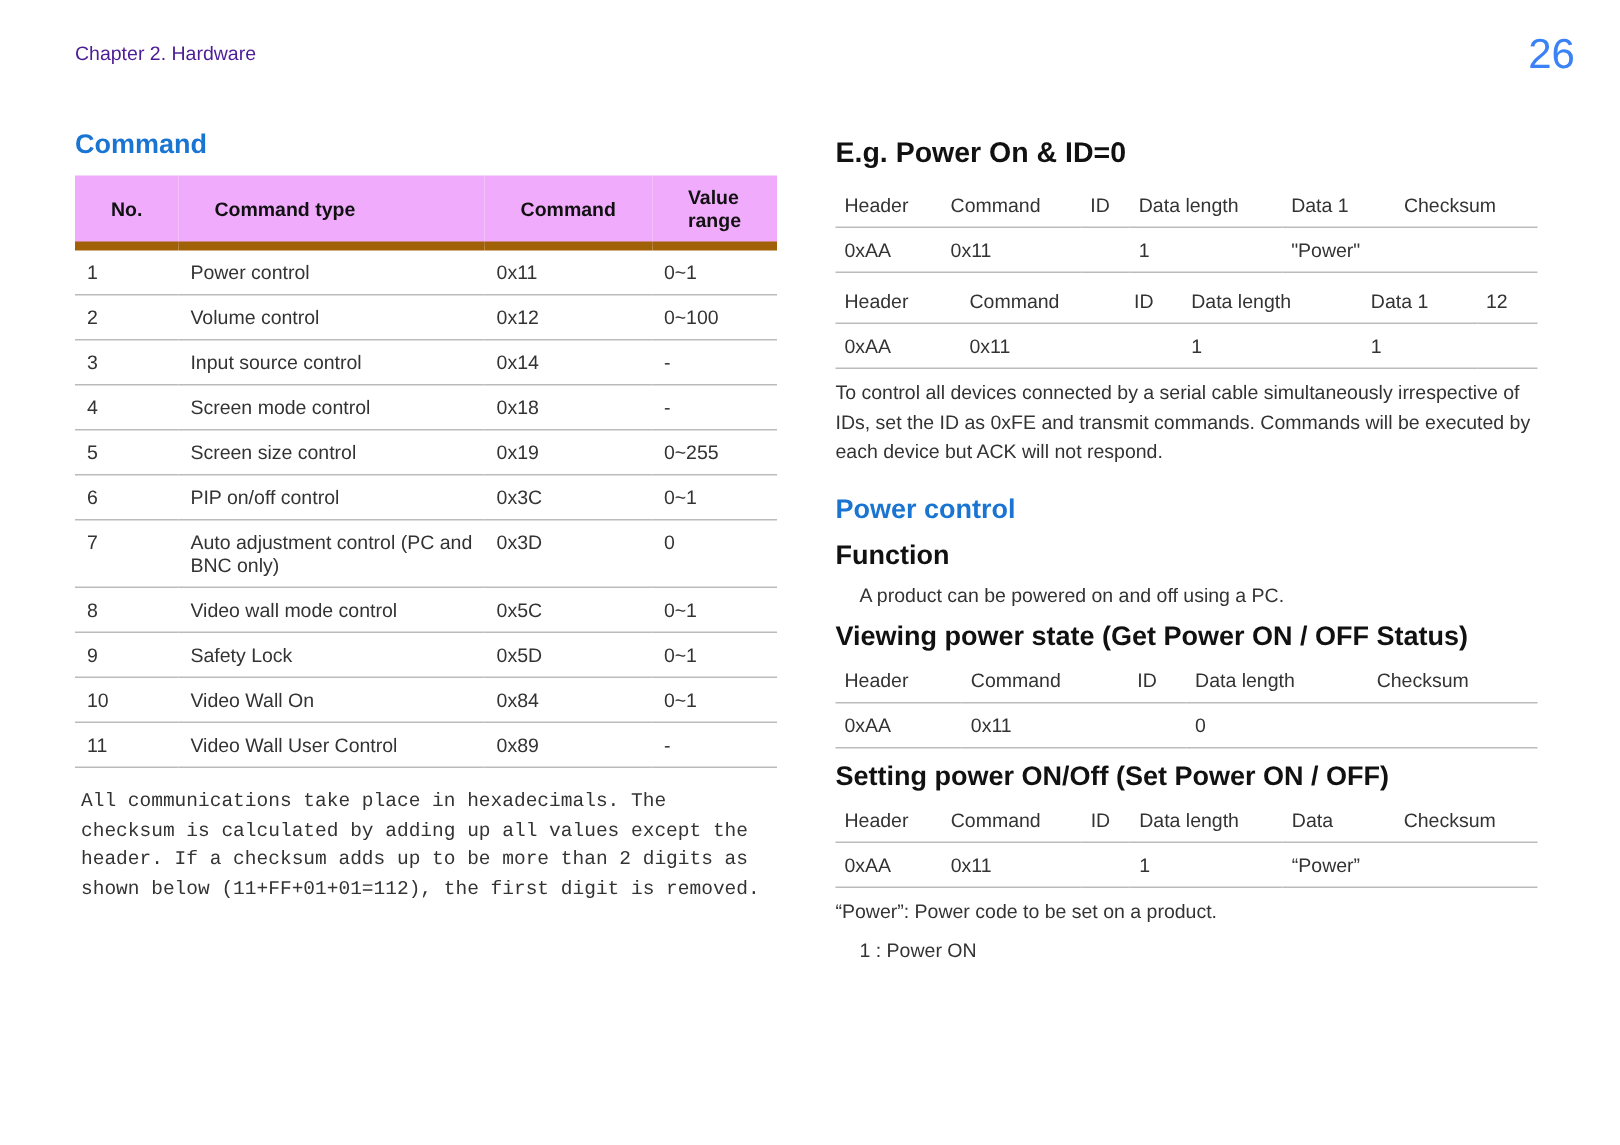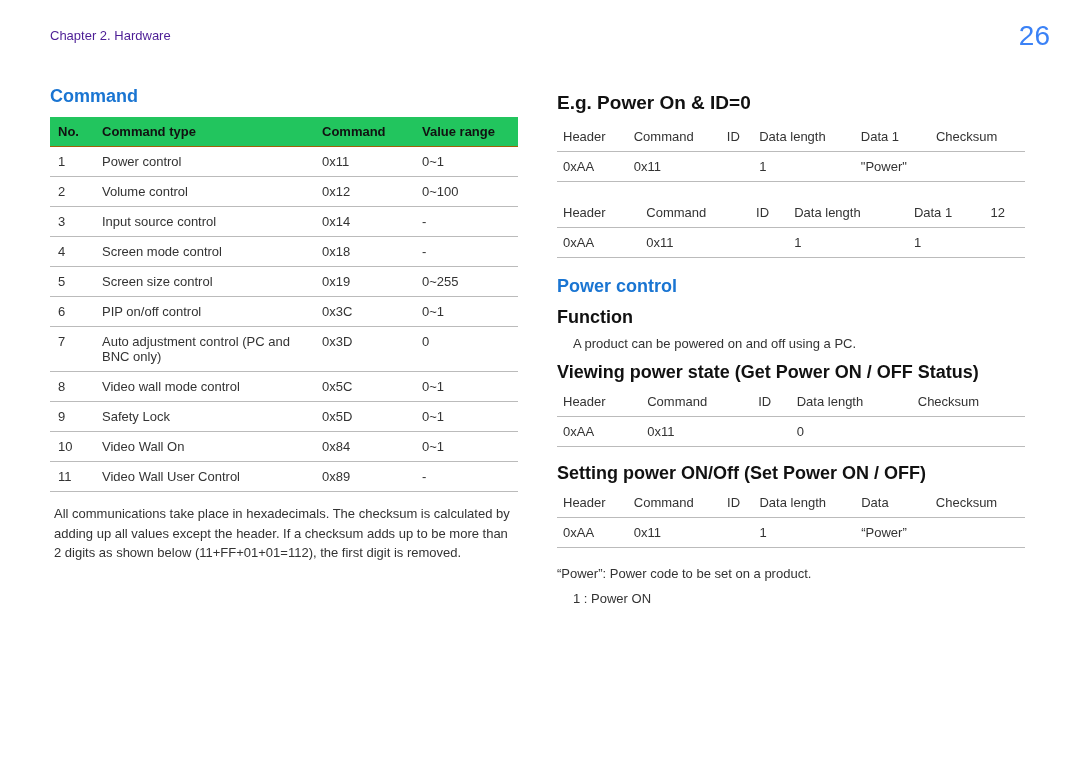--- a/index.html
+++ b/index.html
@@ -53,48 +53,49 @@
     margin: 8px 0 4px;
   }
 
   table.cmd {
     width: 100%;
     border-collapse: collapse;
     font-size: 13px;
     margin-bottom: 12px;
   }
   table.cmd th {
-    background: #22c55e;
+    background: #f0abfc;
     color: #111;
     text-align: left;
     font-weight: 700;
-    padding: 7px 8px;
-    border-bottom: 1px solid #a16207;
+    padding: 7px 24px;
+    border-bottom: 6px solid #a16207;
   }
   table.cmd td {
     padding: 7px 8px;
     border-bottom: 1px solid #bbb;
     vertical-align: top;
   }
   table.cmd th:first-child, table.cmd td:first-child { width: 44px; }
   table.cmd th:nth-child(2), table.cmd td:nth-child(2) { width: 220px; }
   table.cmd th:nth-child(3), table.cmd td:nth-child(3) { width: 100px; }
 
   .note {
     font-size: 13px;
     line-height: 1.5;
     color: #333;
     padding: 0 4px;
+    font-family: Liberation Mono, monospace;
   }
 
   table.plain {
     width: 100%;
     border-collapse: collapse;
     font-size: 13px;
-    margin-bottom: 16px;
+    margin-bottom: 4px;
   }
   table.plain th, table.plain td {
     text-align: left;
     font-weight: 400;
     padding: 7px 6px;
     border-bottom: 1px solid #bbb;
     vertical-align: top;
   }
   table.plain thead th { border-top: none; }
 
@@ -246,20 +247,21 @@
             <td>0xAA</td>
             <td>0x11</td>
             <td></td>
             <td>1</td>
             <td>1</td>
             <td></td>
           </tr>
         </tbody>
     </table>
 
+    <p class="para">To control all devices connected by a serial cable simultaneously irrespective of IDs, set the ID as  0xFE  and transmit commands. Commands will be executed by each device but ACK will not respond.</p>
 
     <h2 class="blue spacer-sm">Power control</h2>
 
     <h3 class="sub">Function</h3>
     <p class="para indent">A product can be powered on and off using a PC.</p>
 
     <h3 class="sub">Viewing power state (Get Power ON / OFF Status)</h3>
     <table class="plain">
       <thead>
           <tr id="view-head">

